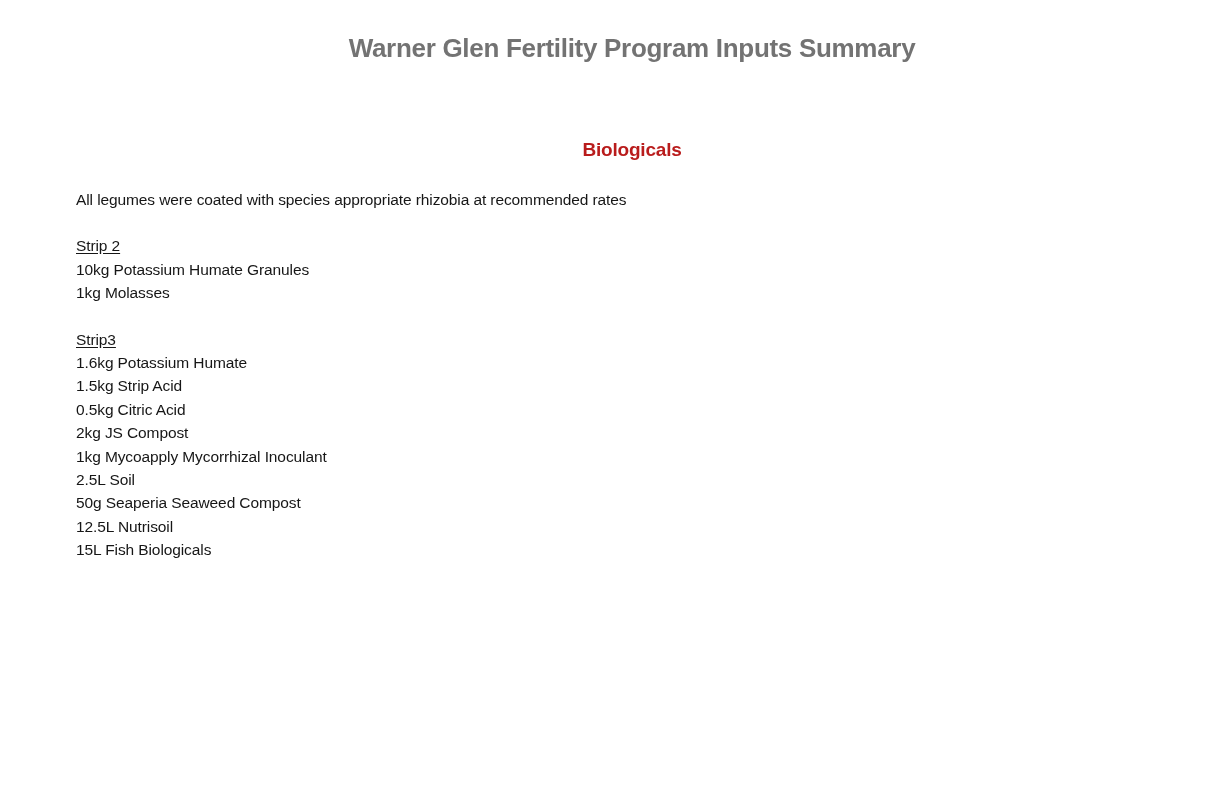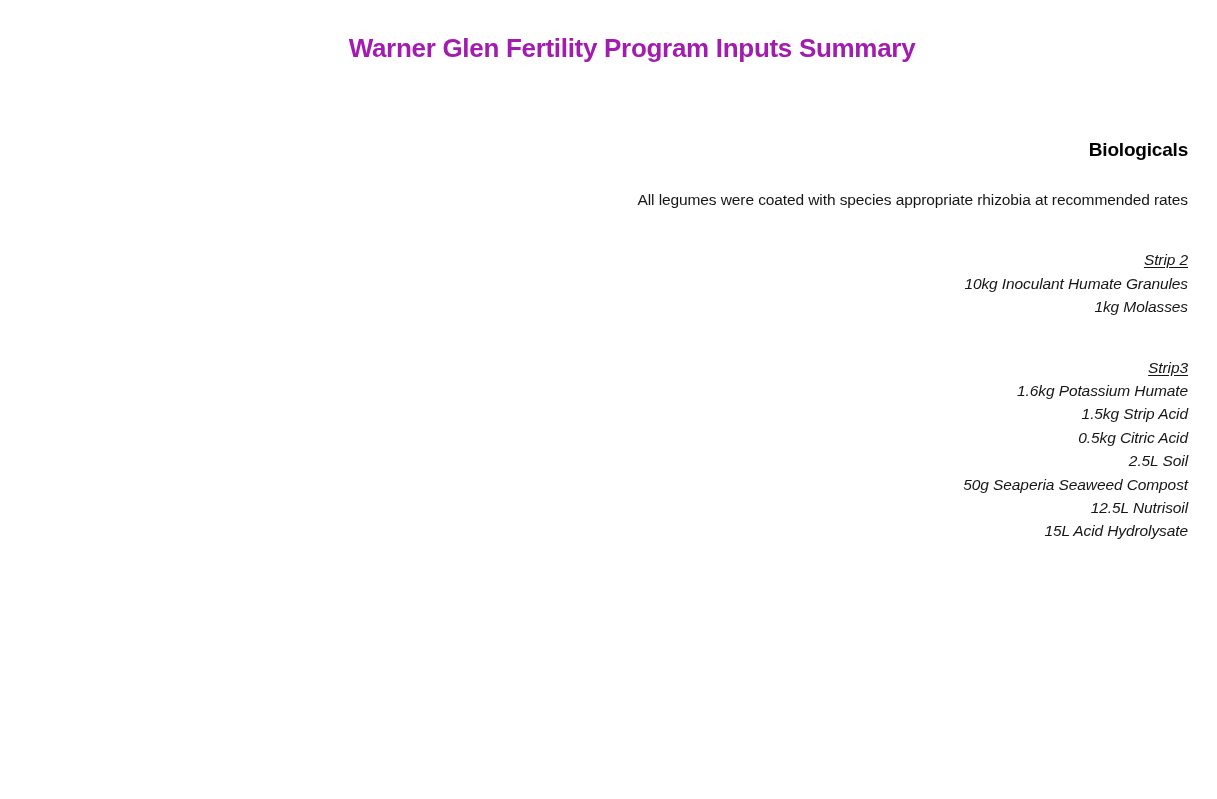--- a/index.html
+++ b/index.html
@@ -19,44 +19,42 @@
     width: 1112px;
   }
   .doc-title {
     margin: 0;
     padding-top: 34px;
     font-size: 26px;
     line-height: 28px;
     font-weight: bold;
     text-align: center;
     letter-spacing: -0.3px;
-    color: #a21caf;
+    color: #737373;
   }
   .section-heading {
     margin: 76px 0 0 0;
     font-size: 19px;
     line-height: 24px;
     font-weight: bold;
-    text-align: right;
+    text-align: center;
     letter-spacing: -0.2px;
-    color: #000000;
+    color: #b91c1c;
   }
   .body-text {
     margin-top: 26px;
     font-size: 15.5px;
     line-height: 23.4px;
     letter-spacing: -0.1px;
-    text-align: right;
   }
   .note-line {
     margin: 0;
   }
   .strip-group {
-    margin-top: 37px;
-    font-style: italic;
+    margin-top: 23px;
   }
   .strip-label {
     text-decoration: underline;
     text-underline-offset: 2px;
   }
   .strip-line, .strip-label-line {
     margin: 0;
   }
 </style>
 </head>
@@ -67,29 +65,31 @@
   <h1 class="doc-title">Warner Glen Fertility Program Inputs Summary</h1>
 
   <h2 class="section-heading">Biologicals</h2>
 
   <div class="body-text">
 
     <p class="note-line">All legumes were coated with species appropriate rhizobia at recommended rates</p>
 
     <div class="strip-group">
       <p class="strip-label-line"><span class="strip-label">Strip 2</span></p>
-      <p class="strip-line">10kg Inoculant Humate Granules</p>
+      <p class="strip-line">10kg Potassium Humate Granules</p>
       <p class="strip-line">1kg Molasses</p>
     </div>
 
     <div class="strip-group">
       <p class="strip-label-line"><span class="strip-label">Strip3</span></p>
       <p class="strip-line">1.6kg Potassium Humate</p>
       <p class="strip-line">1.5kg Strip Acid</p>
       <p class="strip-line">0.5kg Citric Acid</p>
+      <p class="strip-line">2kg JS Compost</p>
+      <p class="strip-line">1kg Mycoapply Mycorrhizal Inoculant</p>
       <p class="strip-line">2.5L Soil</p>
       <p class="strip-line">50g Seaperia Seaweed Compost</p>
       <p class="strip-line">12.5L Nutrisoil</p>
-      <p class="strip-line">15L Acid Hydrolysate</p>
+      <p class="strip-line">15L Fish Biologicals</p>
     </div>
 
   </div>
 </div>
 
 </body></html>

